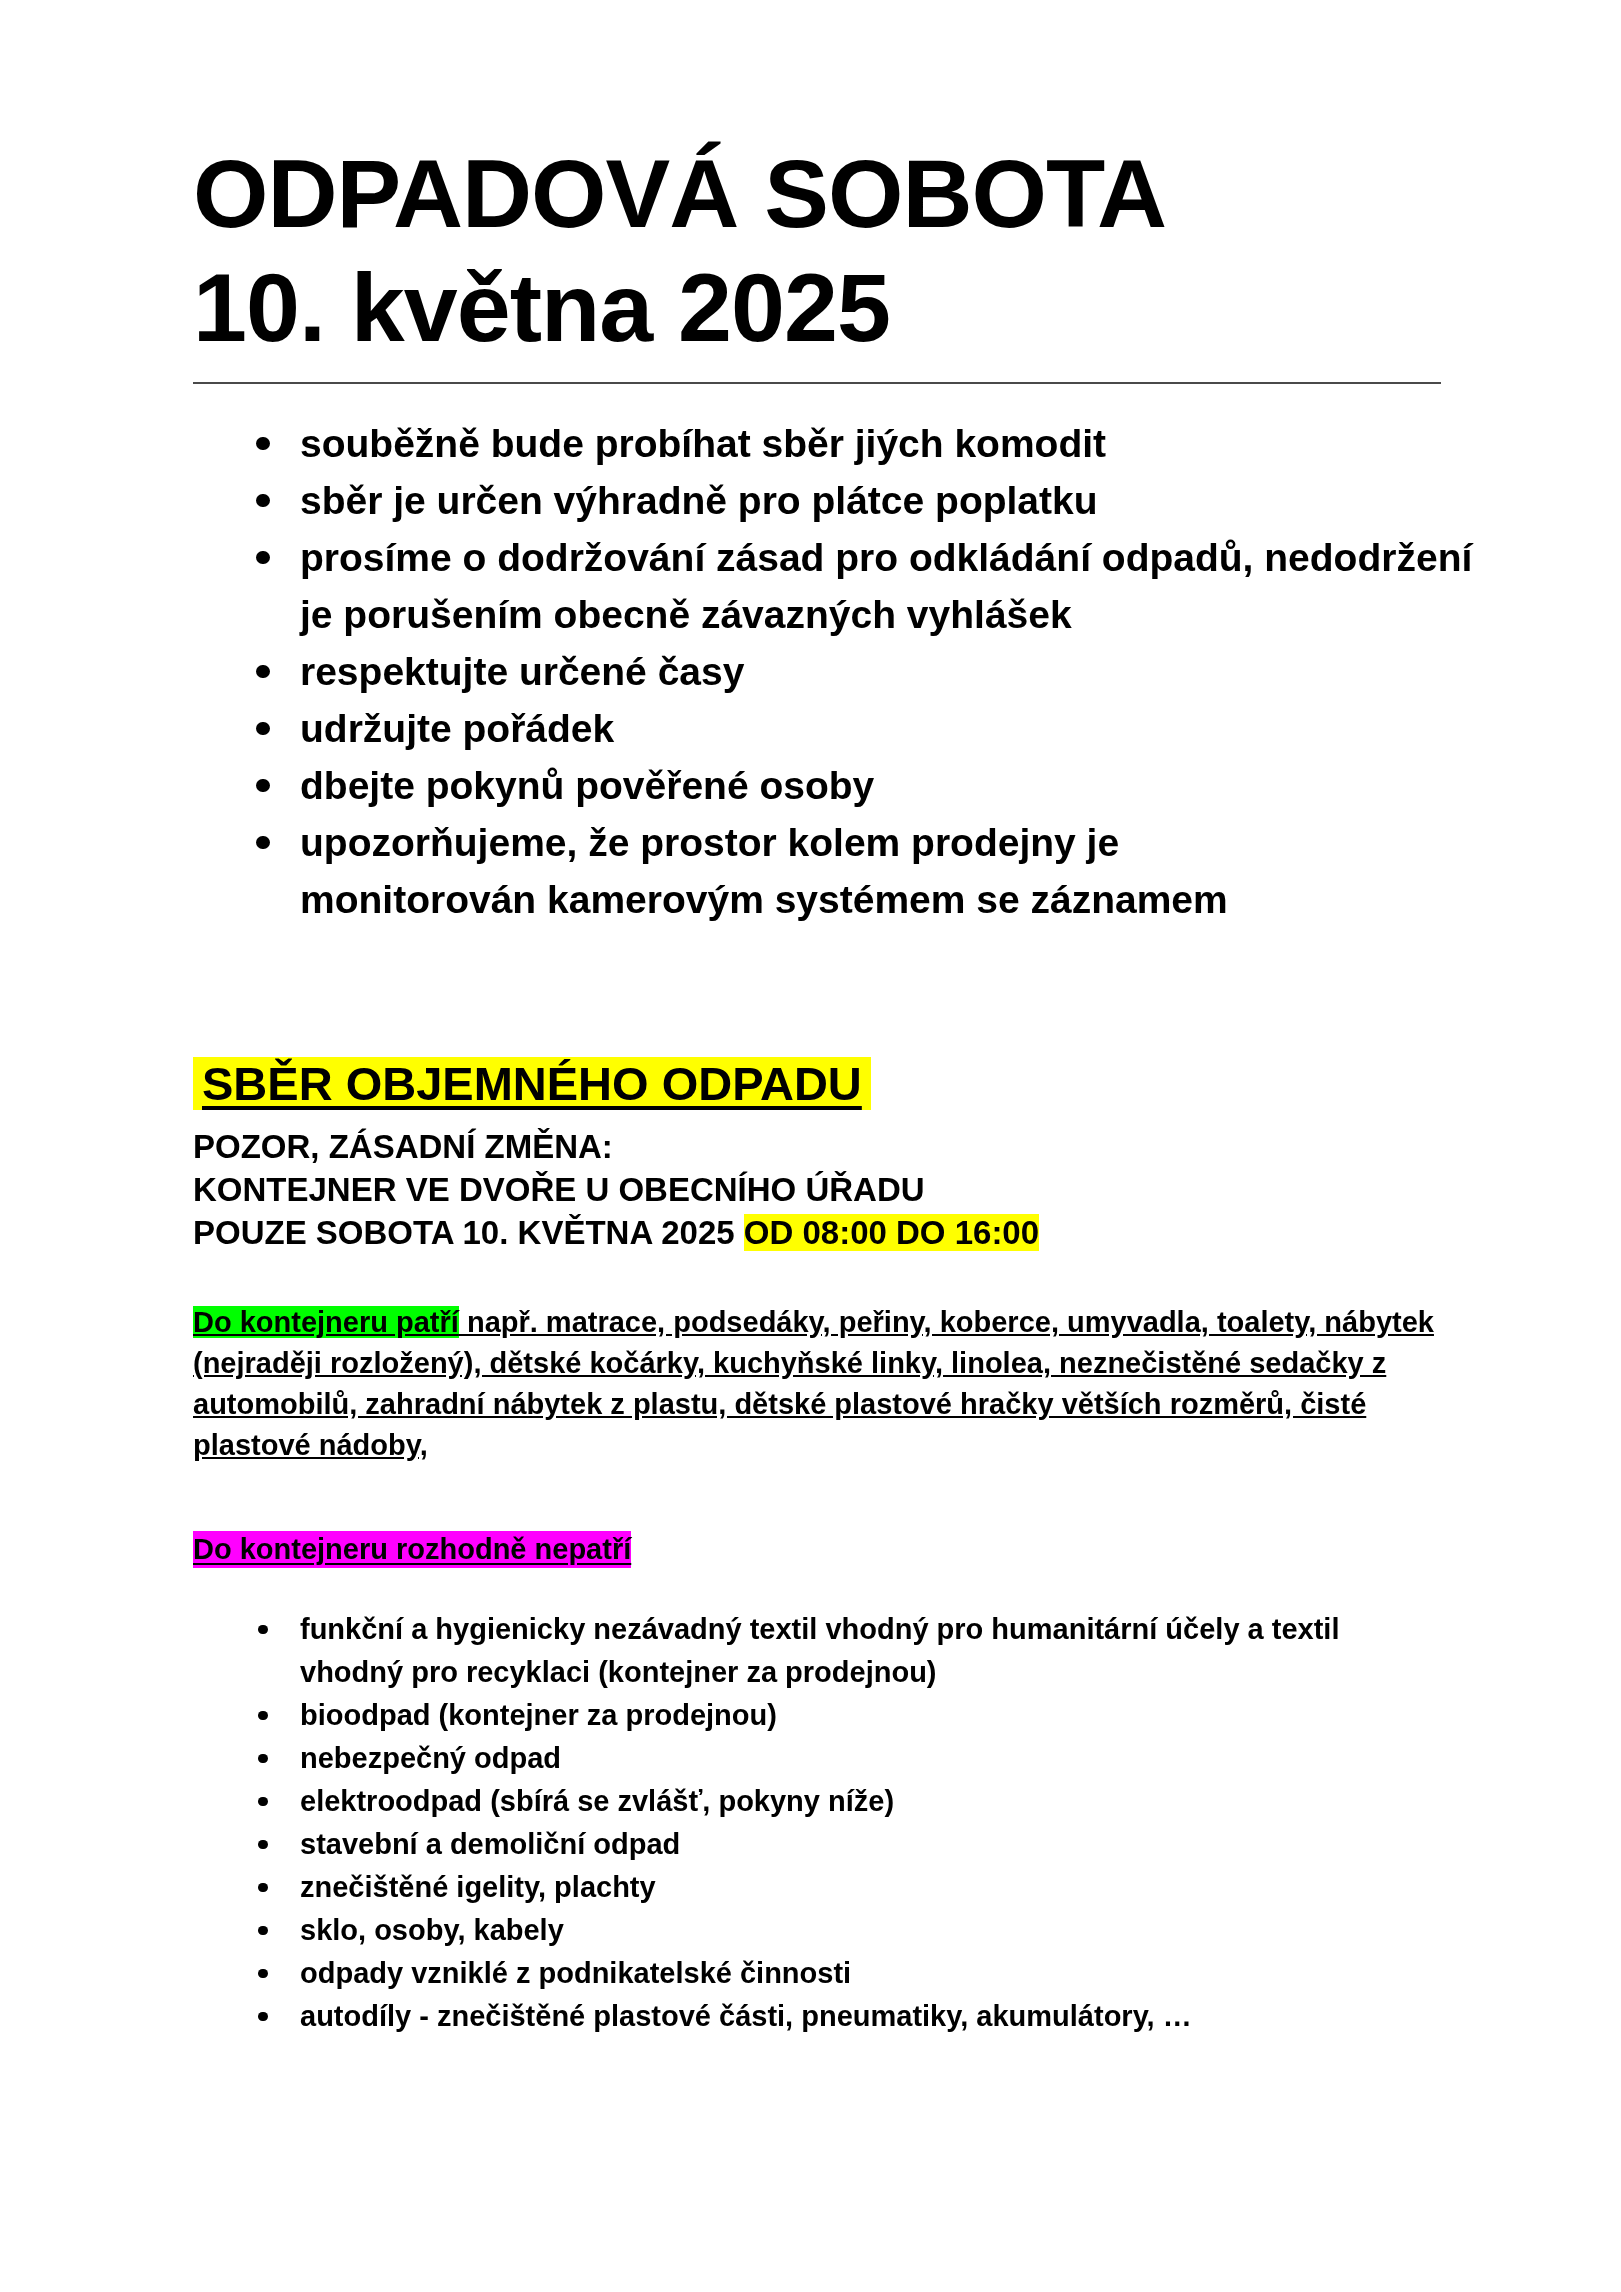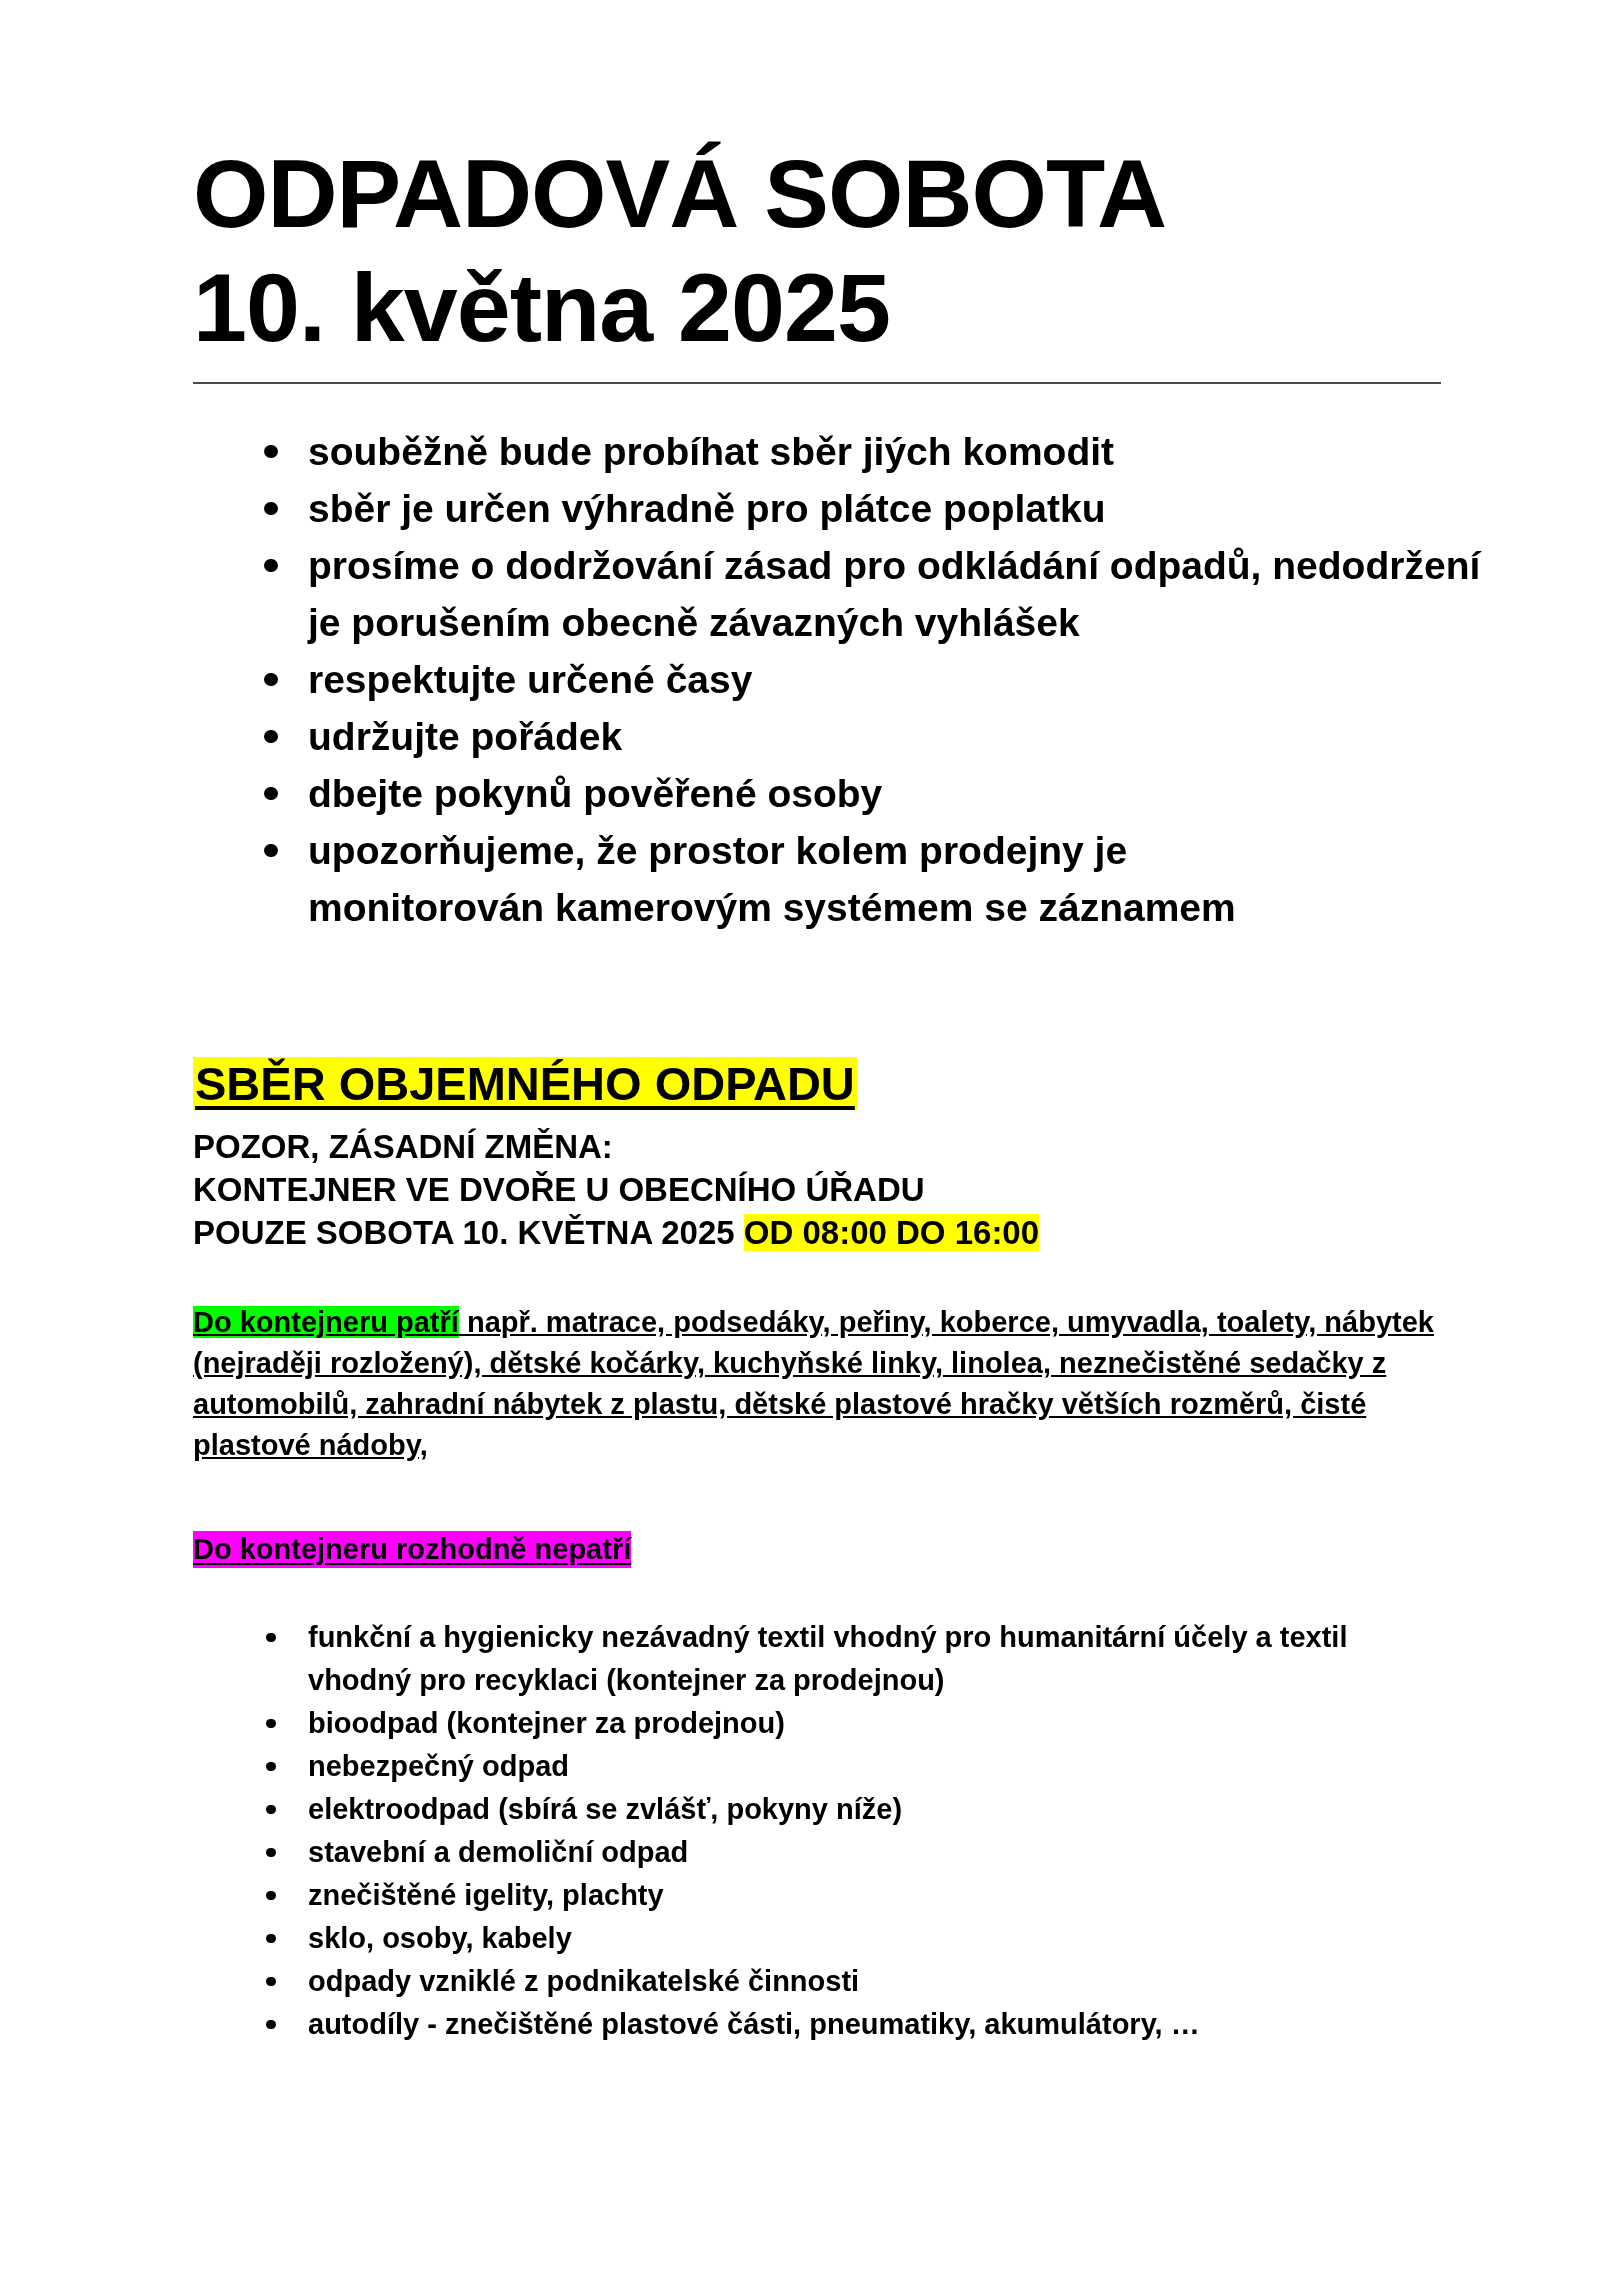--- a/index.html
+++ b/index.html
@@ -11,35 +11,35 @@
     .title {
       position: absolute; left: 193px; top: 137px;
       font-size: 97px; font-weight: bold; line-height: 114px; margin: 0;
       letter-spacing: -1px;
     }
     .title-line { display: block; white-space: nowrap; }
     .rule {
       position: absolute; left: 193px; top: 382px; width: 1248px; height: 0;
       border-top: 2px solid #4a4a4a;
     }
-    ul { margin: 16px; padding: 0; list-style: none; }
+    ul { margin: 8px; padding: 0; list-style: none; }
     .main-list { position: absolute; left: 243px; top: 407px; width: 1225px; }
     .main-list li {
       position: relative; padding-left: 49px;
       font-size: 39px; font-weight: bold; line-height: 57px; white-space: nowrap;
     }
     .main-list li .bullet {
       position: absolute; left: 4.9px; top: 21.6px; width: 13.7px; height: 13.7px;
       border-radius: 50%; background: #000;
     }
     .section-title {
       position: absolute; left: 193px; top: 1057px;
       font-size: 47px; font-weight: bold; line-height: 53px;
       background: #ffff00; text-decoration: underline; text-decoration-thickness: 3.9px;
-      text-underline-offset: 5.9px; white-space: nowrap; padding: 0 2px;
+      text-underline-offset: 5.9px; white-space: nowrap; padding: 0 9px;
     }
     .change-block { position: absolute; left: 193px; top: 1125px; }
     .change-block .line {
       font-size: 33px; font-weight: bold; line-height: 43px; white-space: nowrap;
     }
     .hl-yellow { background: #ffff00; }
     .belongs {
       position: absolute; left: 193px; top: 1302px; width: 1274px;
       font-size: 29px; font-weight: bold; line-height: 41px;
     }

